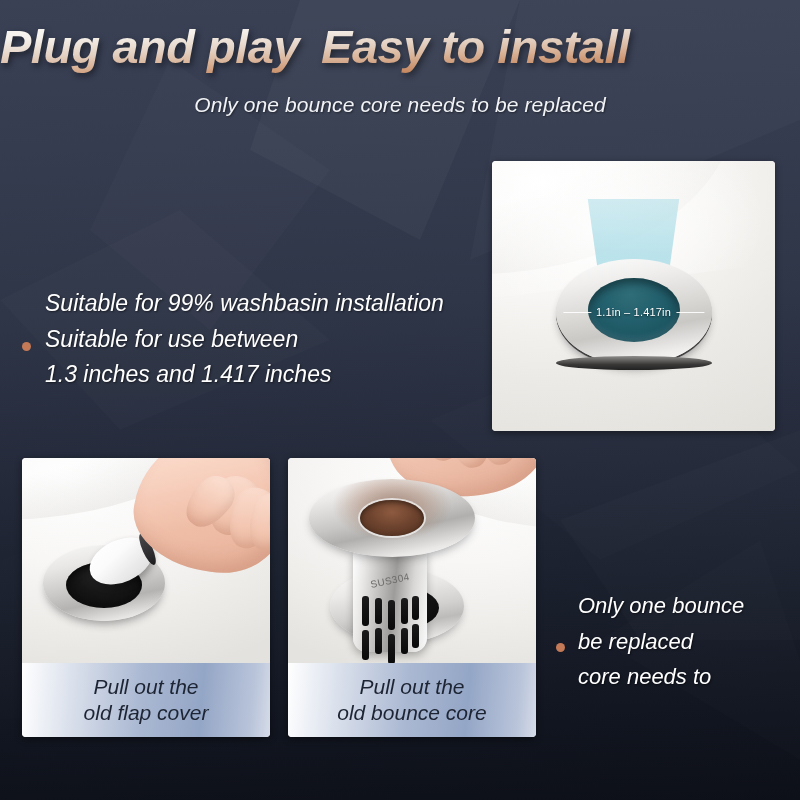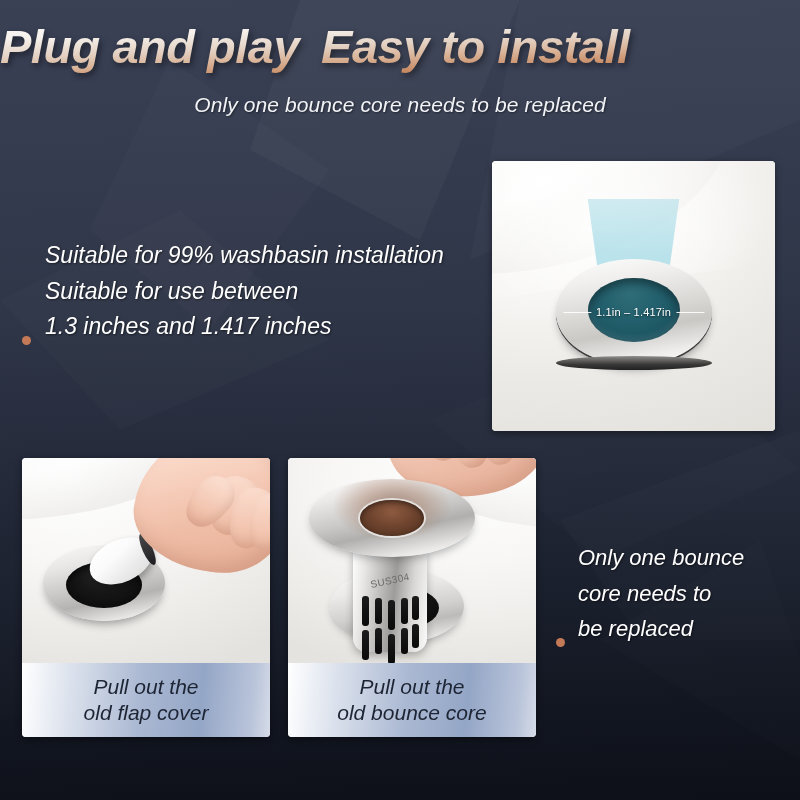--- a/index.html
+++ b/index.html
@@ -50,21 +50,21 @@
     text-shadow:1px 1px 2px rgba(0,0,0,0.45);
   }
 
   
   .bullet-left{
     position:absolute; left:22px; top:238px; width:470px;
   }
   .bullet-right{
     position:absolute; left:556px; top:540px; width:236px;
   }
-  .brow{ display:flex; align-items:flex-end; }
+  .brow{ display:flex; align-items:center;margin-top:48px; }
   .bdot{
     flex:0 0 auto;
     width:9px; height:9px; border-radius:50%;
     background:#c47a57;
     margin-top:14px; margin-right:14px;
   }
   .btext{ flex:1 1 auto; }
   .bline{
     font-size:23px;
     font-style:italic;
@@ -340,22 +340,22 @@
         <div class="bline">1.3 inches and 1.417 inches</div>
       </div>
     </div>
   </div>
 
   <div class="bullet-right">
     <div class="brow">
       <div class="bdot"></div>
       <div class="btext">
         <div class="bline">Only one bounce</div>
+        <div class="bline">be replaced</div>
         <div class="bline">core needs to</div>
-        <div class="bline">be replaced</div>
       </div>
     </div>
   </div>
 
   <div class="panel" id="panel-top">
     <div class="photo">
       <div class="sinkbg"></div>
       <div class="sink-curve"></div>
       <div class="sink-sheen"></div>
       <div class="beam"></div>

